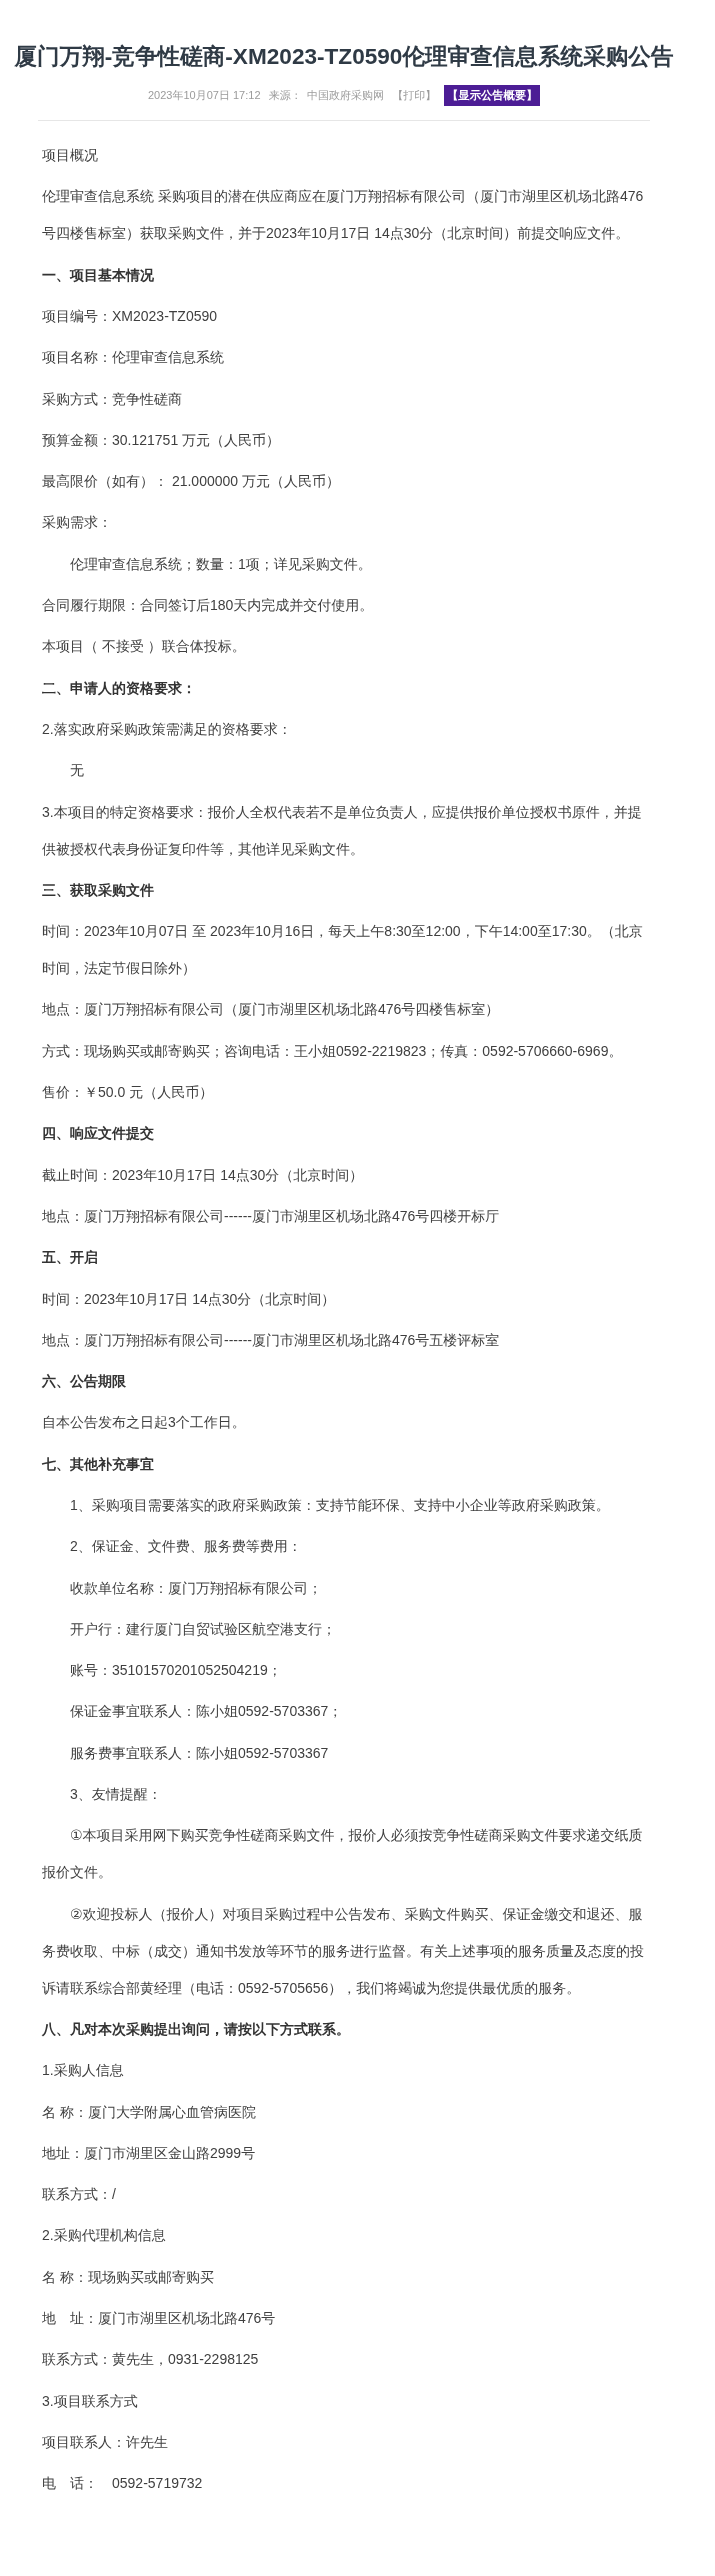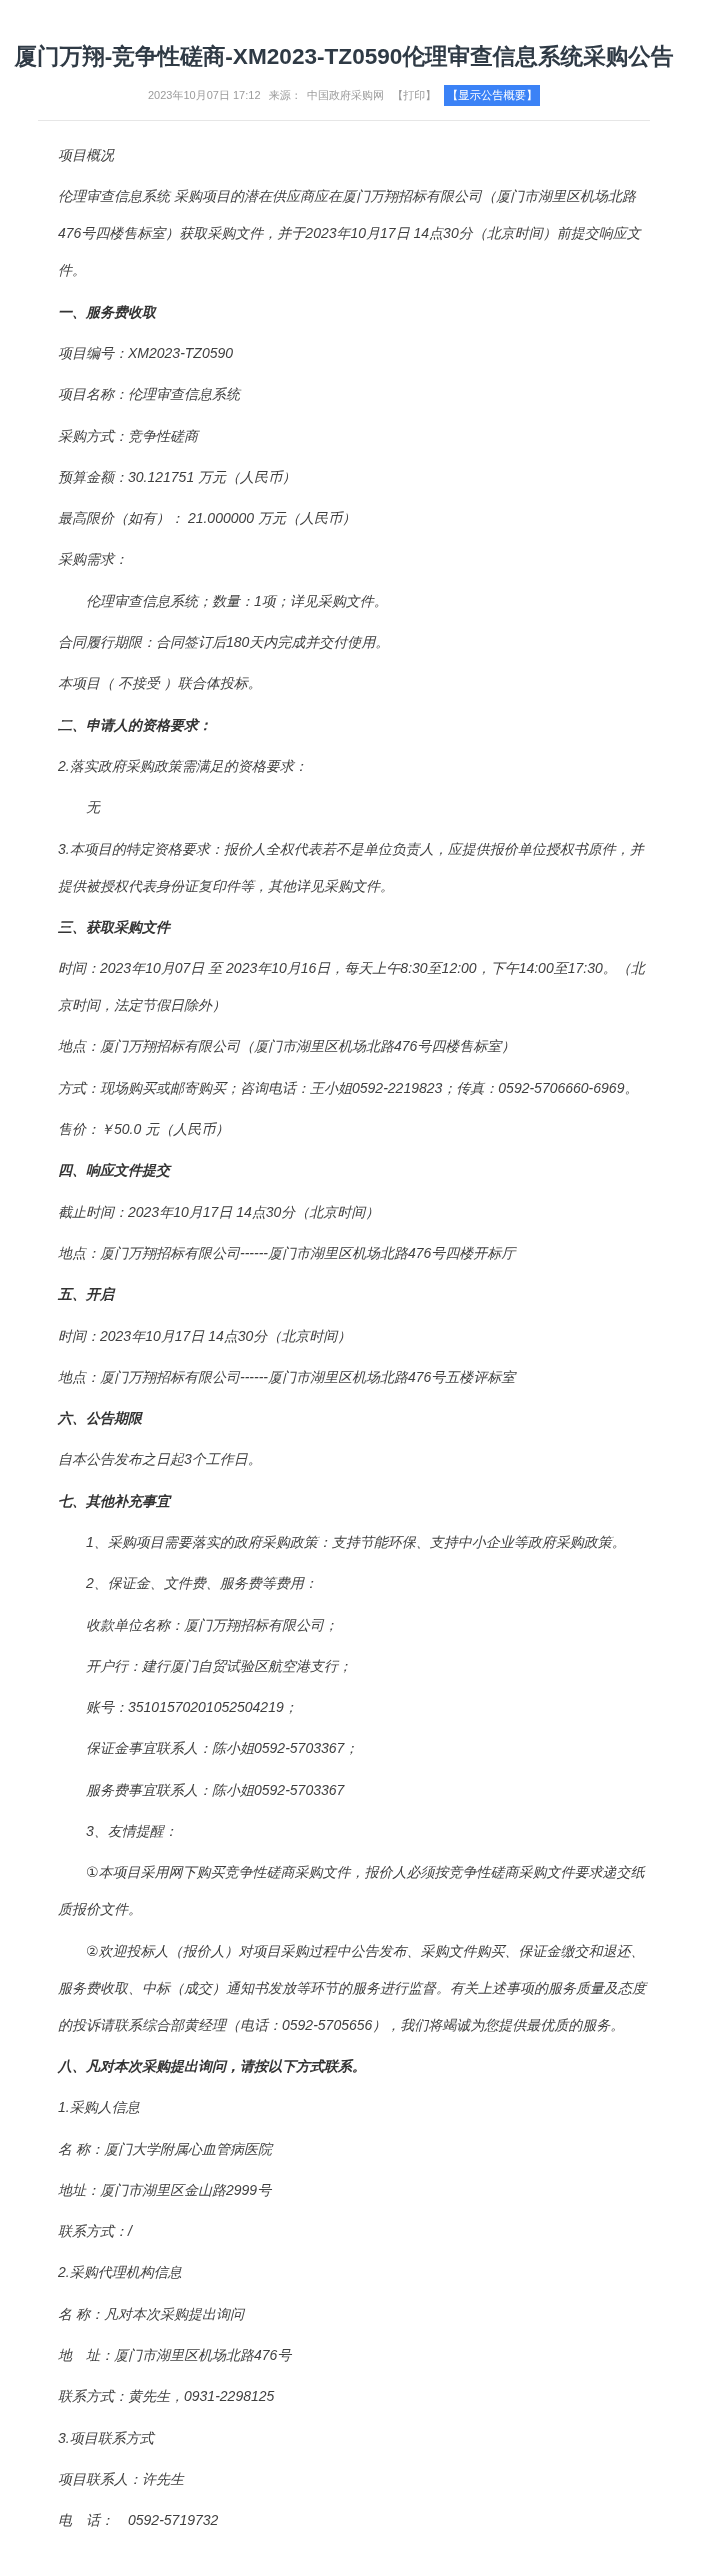--- a/index.html
+++ b/index.html
@@ -36,36 +36,35 @@
     line-height: 17.4px;
   }
   .meta-row span, .meta-row a {
     margin: 0 2.6px;
     text-decoration: none;
     color: #9b9b9b;
   }
   .meta-row .print-link { cursor: pointer; }
   .badge {
     display: inline-block;
-    background: #3b82f6;
+    background: #4c1d95;
     color: #ffffff !important;
     font-size: 11.3px;
-    font-weight: normal;
+    font-weight: bold;
     padding: 1.7px 2.6px;
     cursor: pointer;
   }
   .divider {
     border: none;
     border-top: 0.9px solid #e6e6e6;
     margin: 14px 38px 0 38px;
   }
   .content {
-    padding: 12px 38px 0 58px;
+    padding: 12px 38px 0 42px;
     font-size: 14px;
-    font-style: italic;
   }
   .content p {
     margin: 4.3px 0;
     line-height: 37px;
     color: #3f3f3f;
     font-weight: normal;
   }
   .content p.heading {
     font-weight: bold;
     color: #333333;
@@ -88,21 +87,21 @@
     <a class="badge">【显示公告概要】</a>
   </div>
 
   <hr class="divider">
 
   <div class="content">
 
     <p>项目概况</p>
     <p>伦理审查信息系统 采购项目的潜在供应商应在厦门万翔招标有限公司（厦门市湖里区机场北路476号四楼售标室）获取采购文件，并于2023年10月17日 14点30分（北京时间）前提交响应文件。</p>
 
-    <p class="heading">一、服务费收取</p>
+    <p class="heading">一、项目基本情况</p>
     <p>项目编号：XM2023-TZ0590</p>
     <p>项目名称：伦理审查信息系统</p>
     <p>采购方式：竞争性磋商</p>
     <p>预算金额：30.121751 万元（人民币）</p>
     <p>最高限价（如有）： 21.000000 万元（人民币）</p>
     <p>采购需求：</p>
     <p class="indent">伦理审查信息系统；数量：1项；详见采购文件。</p>
     <p>合同履行期限：合同签订后180天内完成并交付使用。</p>
     <p>本项目（ 不接受 ）联合体投标。</p>
 
@@ -139,21 +138,21 @@
     <p class="indent">3、友情提醒：</p>
     <p class="indent">①本项目采用网下购买竞争性磋商采购文件，报价人必须按竞争性磋商采购文件要求递交纸质报价文件。</p>
     <p class="indent">②欢迎投标人（报价人）对项目采购过程中公告发布、采购文件购买、保证金缴交和退还、服务费收取、中标（成交）通知书发放等环节的服务进行监督。有关上述事项的服务质量及态度的投诉请联系综合部黄经理（电话：0592-5705656），我们将竭诚为您提供最优质的服务。</p>
 
     <p class="heading">八、凡对本次采购提出询问，请按以下方式联系。</p>
     <p>1.采购人信息</p>
     <p>名 称：厦门大学附属心血管病医院</p>
     <p>地址：厦门市湖里区金山路2999号</p>
     <p>联系方式：/</p>
     <p>2.采购代理机构信息</p>
-    <p>名 称：凡对本次采购提出询问</p>
+    <p>名 称：现场购买或邮寄购买</p>
     <p>地　址：厦门市湖里区机场北路476号</p>
     <p>联系方式：黄先生，0931-2298125</p>
     <p>3.项目联系方式</p>
     <p>项目联系人：许先生</p>
     <p>电　话：　0592-5719732</p>
 
   </div>
 </div>
 
 

